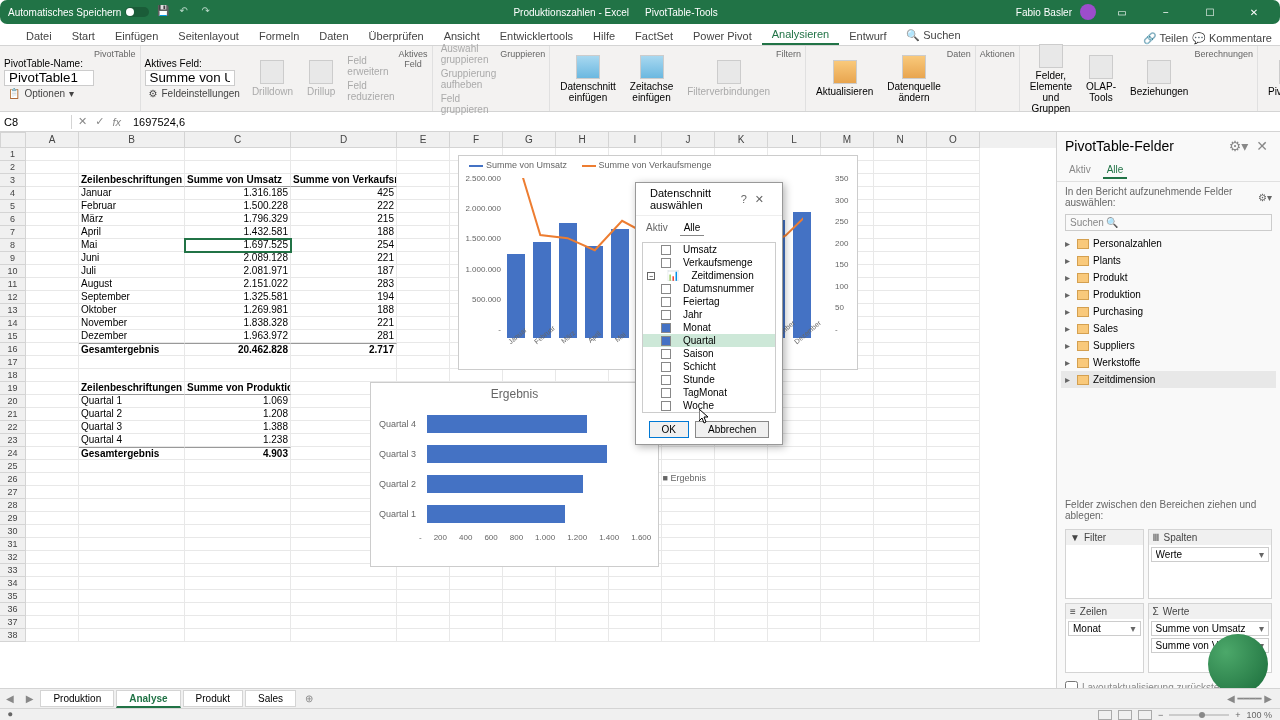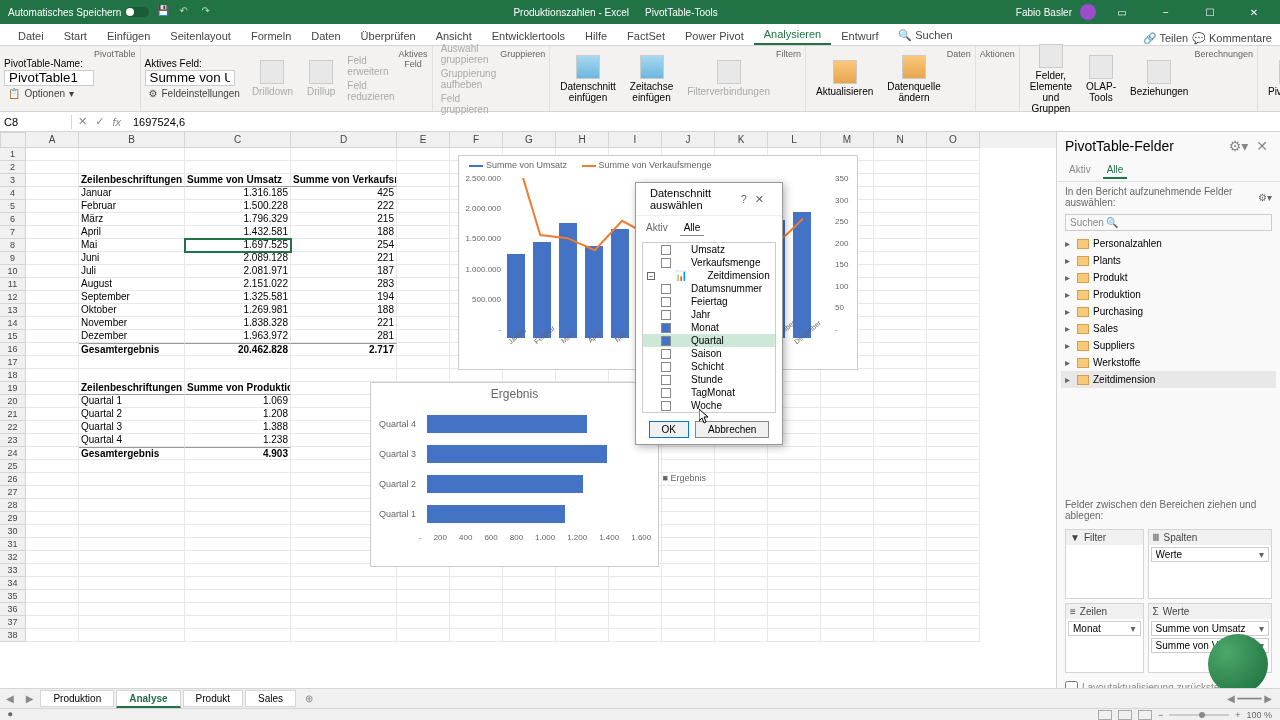--- a/index.html
+++ b/index.html
@@ -1,31 +1,31 @@
 <!DOCTYPE html>
 <html><head>
 <meta charset="utf-8">
 <style>
 * { margin: 0; padding: 0; box-sizing: border-box; font-family: 'Segoe UI', Tahoma, sans-serif; }
 body { width: 1280px; height: 720px; background: #fff; overflow: hidden; font-size: 11px; position: relative; }
 
 
-.titlebar { height: 24px; background: #217346; color: #fff; display: flex; align-items: center; font-size: 10px; }
+.titlebar { height: 24px; background: #217346; color: #fff; display: flex; align-items: center; font-size: 10px; border-radius: 7px; }
 .titlebar-left { display: flex; align-items: center; gap: 8px; padding-left: 8px; }
 .autosave-toggle { display: flex; align-items: center; gap: 4px; }
 .toggle-switch { width: 24px; height: 10px; border-radius: 5px; background: #1a5c38; position: relative; }
 .toggle-switch::after { content: ''; position: absolute; width: 8px; height: 8px; border-radius: 50%; background: #fff; left: 1px; top: 1px; }
 .titlebar-icon { width: 14px; height: 14px; display: inline-block; color: #b8d8c8; }
 .titlebar-center { flex: 1; text-align: center; display: flex; justify-content: center; gap: 16px; }
 .titlebar-right { display: flex; align-items: center; gap: 8px; padding-right: 8px; }
 .user-avatar { width: 16px; height: 16px; border-radius: 50%; background: #9c4dcc; }
 .window-btn { width: 36px; height: 24px; display: flex; align-items: center; justify-content: center; color: #fff; }
 
 
-.ribbon-tabs { height: 22px; background: #fff; border-bottom: 1px solid #d4d4d4; display: flex; align-items: flex-end; padding-left: 8px; font-size: 11px; }
+.ribbon-tabs { height: 22px; background: #fff; border-bottom: 1px solid #d4d4d4; display: flex; align-items: flex-end; padding-left: 16px; font-size: 11px; }
 .ribbon-tab { padding: 3px 10px; color: #444; cursor: pointer; }
 .ribbon-tab.active { color: #217346; border-bottom: 2px solid #217346; }
 .ribbon-tabs-right { margin-left: auto; display: flex; align-items: center; gap: 4px; padding-right: 8px; color: #444; }
 
 
 .ribbon { height: 66px; background: #f3f2f1; border-bottom: 1px solid #d4d4d4; display: flex; font-size: 10px; }
 .ribbon-group { display: flex; flex-direction: row; padding: 2px 4px; border-right: 1px solid #e0e0e0; }
 .ribbon-group-content { flex: 1; display: flex; align-items: center; gap: 2px; }
 .ribbon-group-label { text-align: center; color: #666; font-size: 9px; padding: 1px 0; }
 .ribbon-btn-lg { display: flex; flex-direction: column; align-items: center; padding: 2px 6px; gap: 2px; text-align: center; line-height: 1.1; }
@@ -88,21 +88,21 @@
 
 
 .dialog { position: absolute; left: 635px; top: 50px; width: 148px; background: #fff; border: 1px solid #999; box-shadow: 2px 2px 8px rgba(0,0,0,0.3); z-index: 10; }
 .dialog-title { display: flex; align-items: center; padding: 4px 14px; font-size: 11px; border-bottom: 1px solid #eee; }
 .dialog-title-text { flex: 1; }
 .dialog-help, .dialog-close { padding: 0 4px; color: #666; cursor: pointer; }
 .dialog-tabs { display: flex; padding: 4px 6px; gap: 8px; font-size: 10px; }
 .dialog-tab { padding: 2px 4px; color: #666; }
 .dialog-tab.active { color: #000; border-bottom: 1px solid #888; }
 .dialog-list { border: 1px solid #ccc; margin: 2px 6px; max-height: 200px; overflow-y: auto; font-size: 10px; }
-.dialog-item { display: flex; align-items: center; gap: 20px; padding: 1px 4px; }
+.dialog-item { display: flex; align-items: center; gap: 12px; padding: 1px 4px; }
 .dialog-item.highlight { background: #cde8d8; }
 .dialog-checkbox { width: 10px; height: 10px; border: 1px solid #888; display: inline-block; }
 .dialog-checkbox.checked { background: #4472c4; }
 .dialog-expand { width: 8px; height: 8px; border: 1px solid #666; font-size: 7px; line-height: 7px; text-align: center; }
 .dialog-buttons { display: flex; justify-content: center; gap: 6px; padding: 6px; }
 .dialog-btn { padding: 2px 12px; font-size: 10px; border: 1px solid #888; background: #f0f0f0; }
 .dialog-btn.primary { border: 1px solid #0078d4; }
 
 
 .field-panel { width: 224px; background: #f9f9f9; border-left: 1px solid #d4d4d4; display: flex; flex-direction: column; font-size: 11px; }

